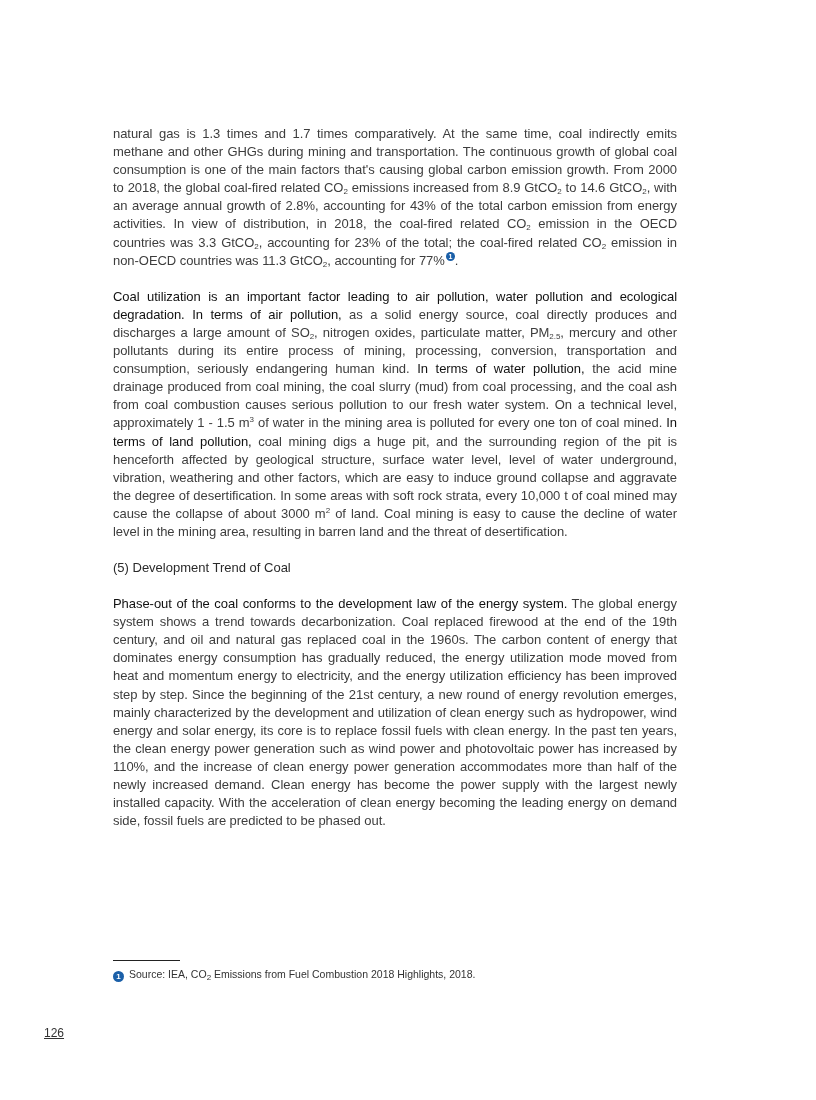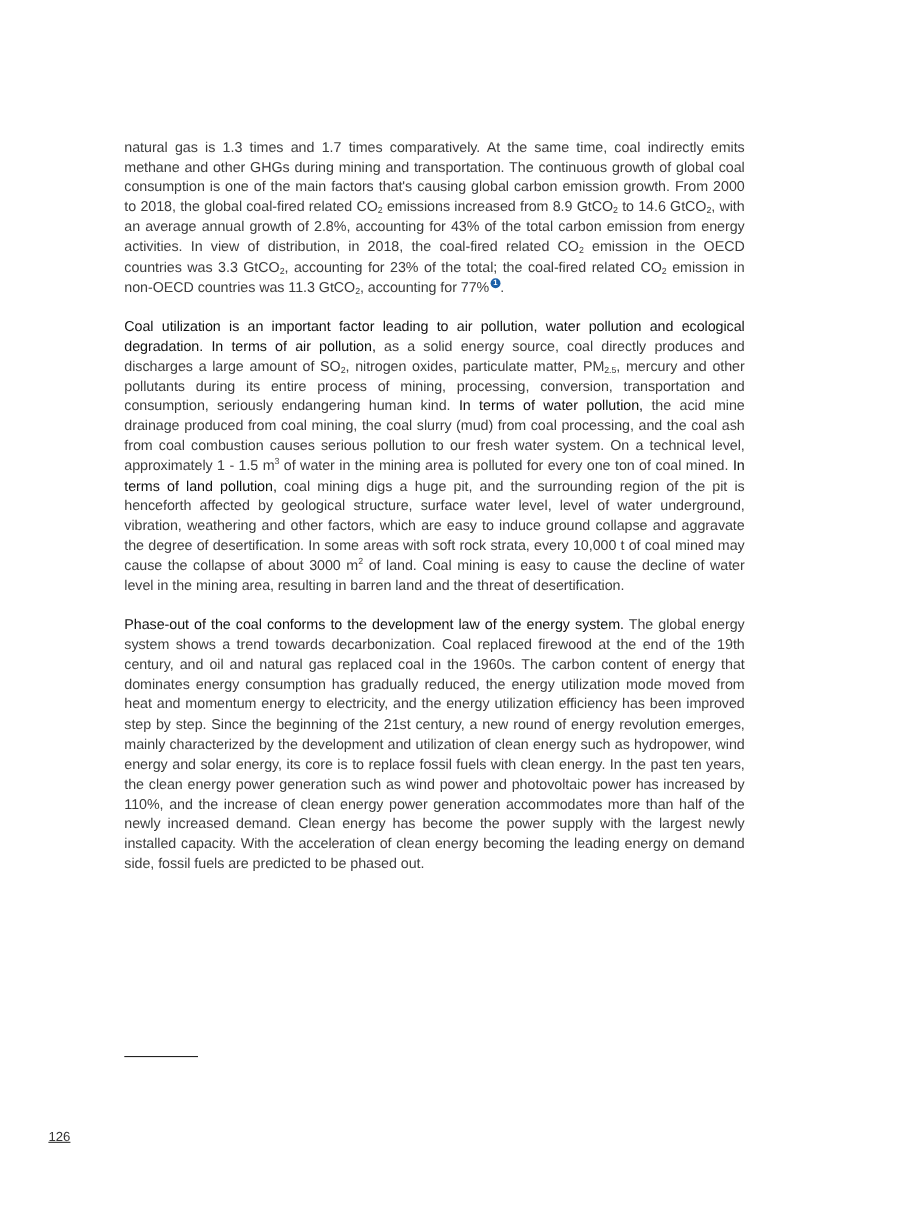--- a/index.html
+++ b/index.html
@@ -23,21 +23,23 @@
 </head>
 <body>
 
 <div class="page">
   <div class="body-text">
 
     <p class="para"><span>natural gas is 1.3 times and 1.7 times comparatively. At the same time, coal indirectly emits methane and other GHGs during mining and transportation. The continuous growth of global coal consumption is one of the main factors that's causing global carbon emission growth. From 2000 to 2018, the global coal-fired related CO</span><sub>2</sub><span> emissions increased from 8.9 GtCO</span><sub>2</sub><span> to 14.6 GtCO</span><sub>2</sub><span>, with an average annual growth of 2.8%, accounting for 43% of the total carbon emission from energy activities. In view of distribution, in 2018, the coal-fired related CO</span><sub>2</sub><span> emission in the OECD countries was 3.3 GtCO</span><sub>2</sub><span>, accounting for 23% of the total; the coal-fired related CO</span><sub>2</sub><span> emission in non-OECD countries was 11.3 GtCO</span><sub>2</sub><span>, accounting for 77%</span><span class="fn-marker">1</span><span>.</span></p>
 
     <p class="para"><b>Coal utilization is an important factor leading to air pollution, water pollution and ecological degradation.</b> <b>In terms of air pollution,</b><span> as a solid energy source, coal directly produces and discharges a large amount of SO</span><sub>2</sub><span>, nitrogen oxides, particulate matter, PM</span><sub>2.5</sub><span>, mercury and other pollutants during its entire process of mining, processing, conversion, transportation and consumption, seriously endangering human kind. </span><b>In terms of water pollution,</b><span> the acid mine drainage produced from coal mining, the coal slurry (mud) from coal processing, and the coal ash from coal combustion causes serious pollution to our fresh water system. On a technical level, approximately 1 - 1.5 m</span><sup>3</sup><span> of water in the mining area is polluted for every one ton of coal mined. </span><b>In terms of land pollution,</b><span> coal mining digs a huge pit, and the surrounding region of the pit is henceforth affected by geological structure, surface water level, level of water underground, vibration, weathering and other factors, which are easy to induce ground collapse and aggravate the degree of desertification. In some areas with soft rock strata, every 10,000 t of coal mined may cause the collapse of about 3000 m</span><sup>2</sup><span> of land. Coal mining is easy to cause the decline of water level in the mining area, resulting in barren land and the threat of desertification.</span></p>
 
+    <p class="heading">(5) Development Trend of Coal</p>
 
     <p class="para"><b>Phase-out of the coal conforms to the development law of the energy system.</b><span> The global energy system shows a trend towards decarbonization. Coal replaced firewood at the end of the 19th century, and oil and natural gas replaced coal in the 1960s. The carbon content of energy that dominates energy consumption has gradually reduced, the energy utilization mode moved from heat and momentum energy to electricity, and the energy utilization efficiency has been improved step by step. Since the beginning of the 21st century, a new round of energy revolution emerges, mainly characterized by the development and utilization of clean energy such as hydropower, wind energy and solar energy, its core is to replace fossil fuels with clean energy. In the past ten years, the clean energy power generation such as wind power and photovoltaic power has increased by 110%, and the increase of clean energy power generation accommodates more than half of the newly increased demand. Clean energy has become the power supply with the largest newly installed capacity. With the acceleration of clean energy becoming the leading energy on demand side, fossil fuels are predicted to be phased out.</span></p>
 
   </div>
 
   <div class="footnote-rule"></div>
+  <div class="footnote"><span class="fn-marker-lg">1</span><span>Source: IEA, CO</span><sub>2</sub><span> Emissions from Fuel Combustion 2018 Highlights, 2018.</span></div>
 
   <div class="page-number">126</div>
 </div>
 
 </body></html>

